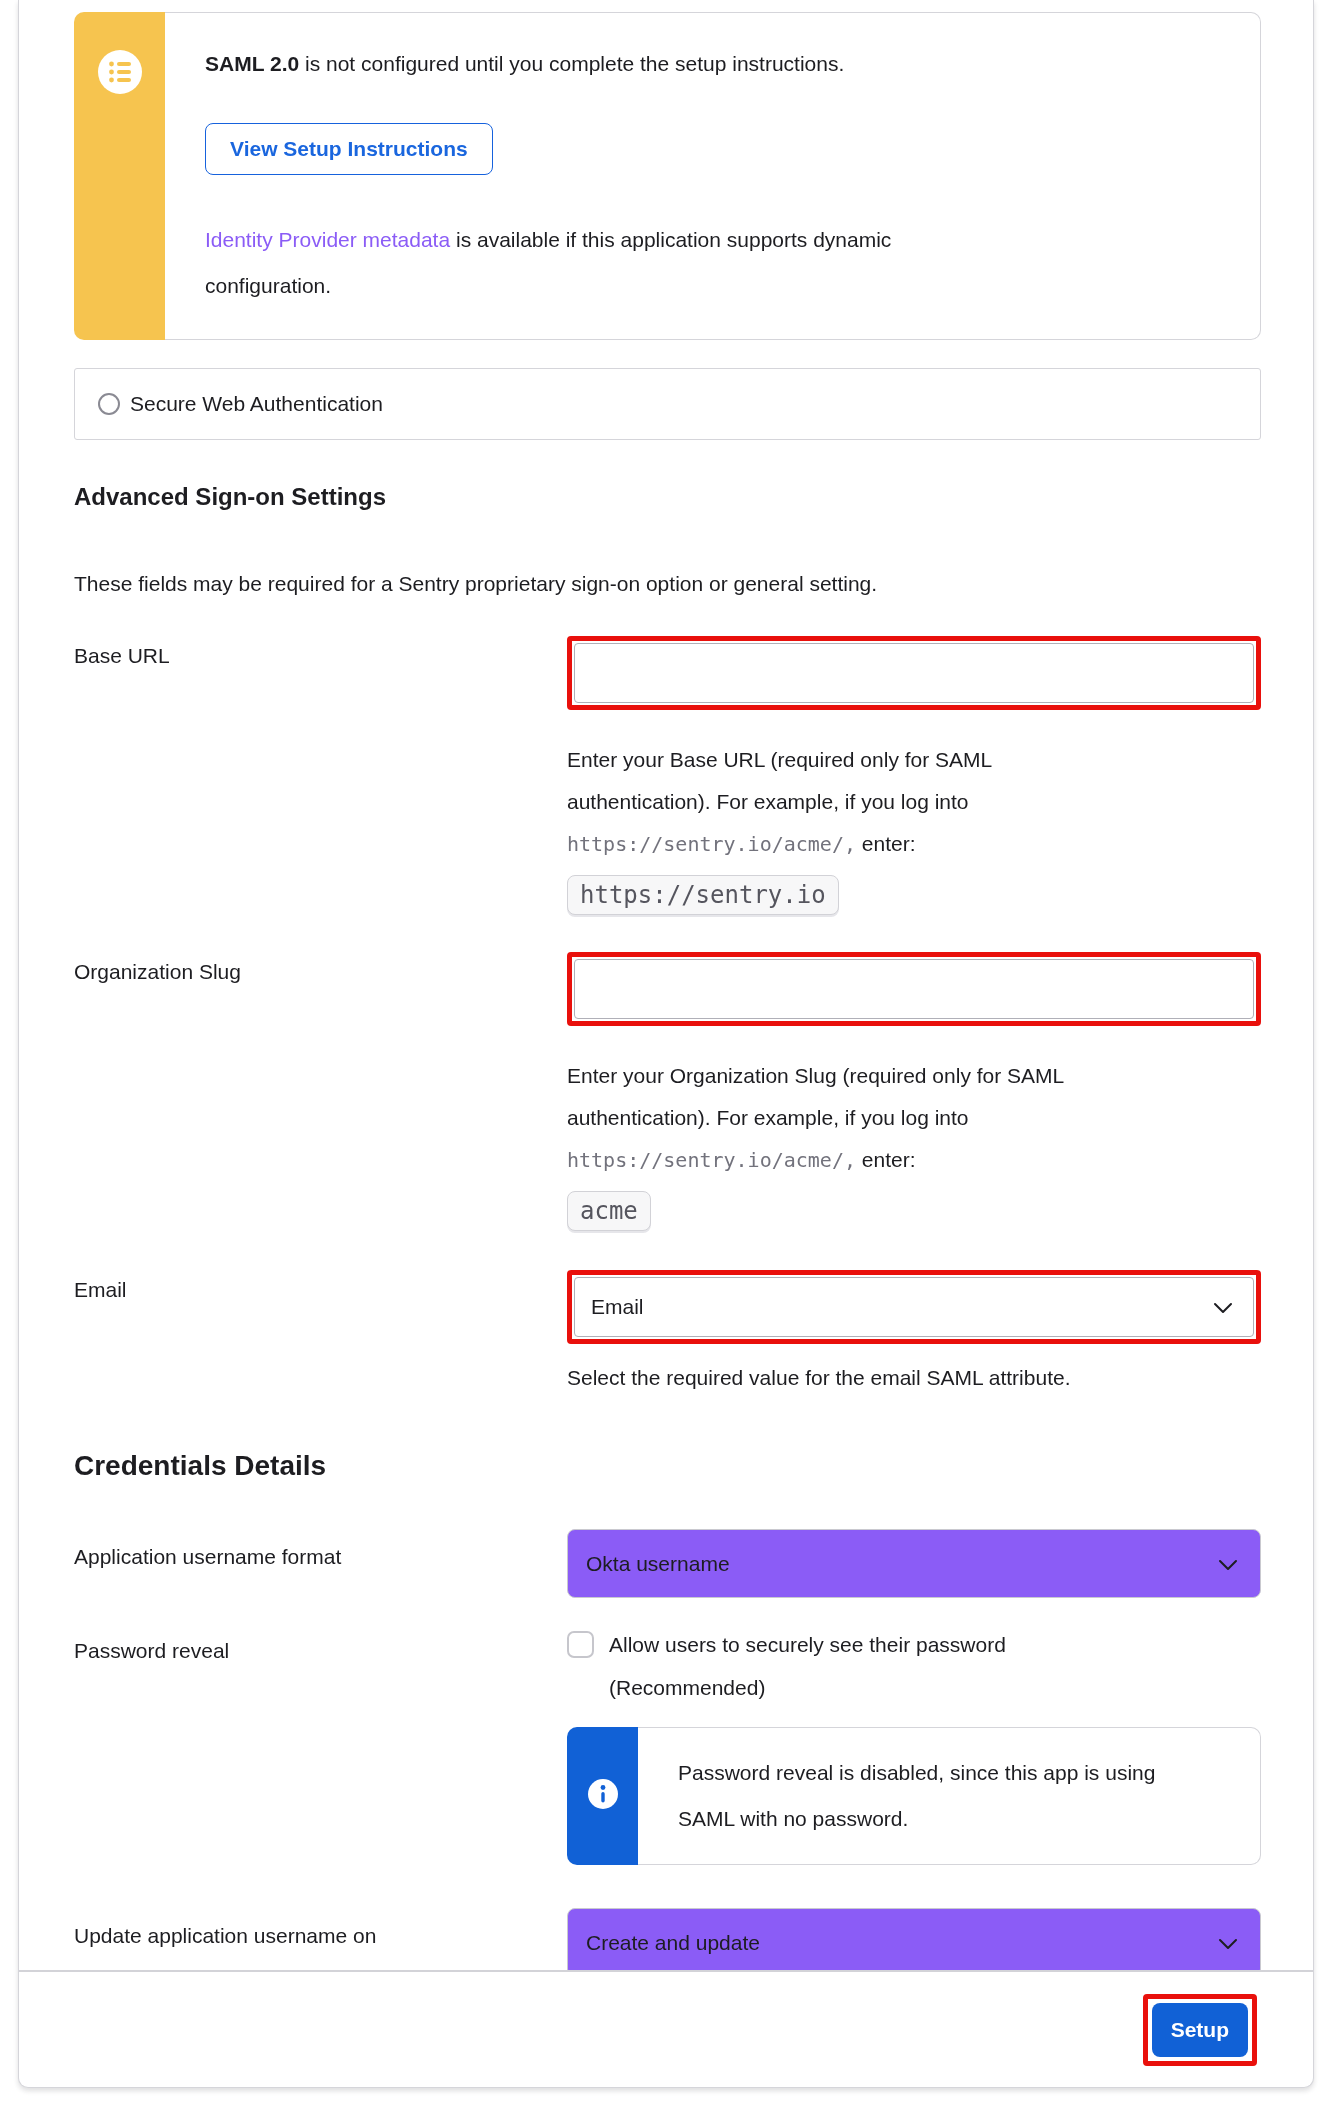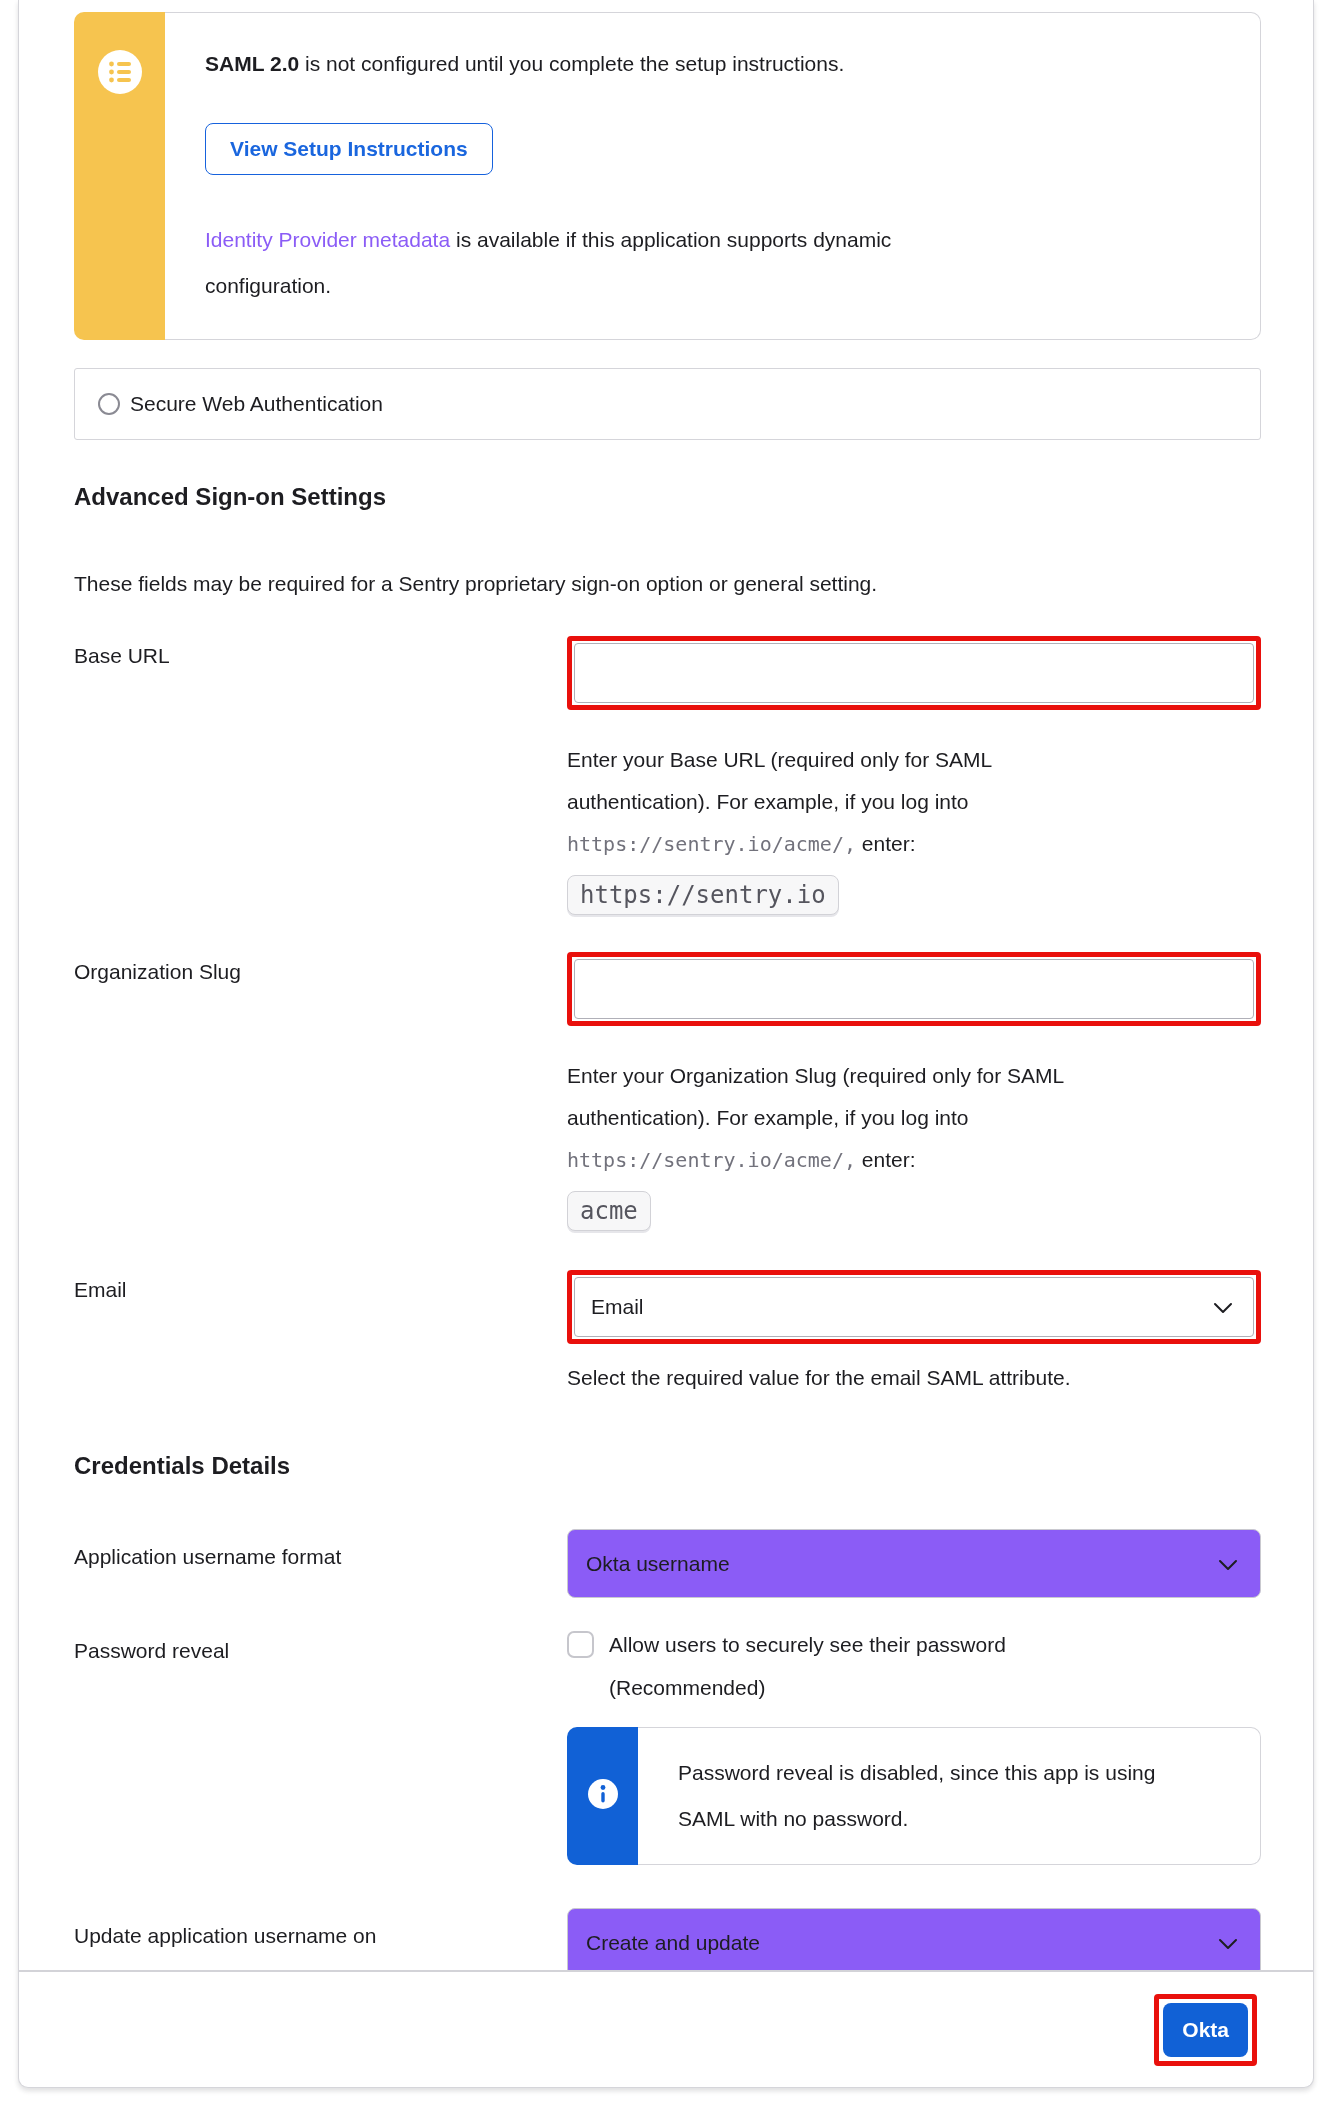--- a/index.html
+++ b/index.html
@@ -48,21 +48,21 @@
     border:1px solid #d5d5da; border-radius:3px;
     display:flex; align-items:center; padding-left:23px;
   }
   .radio {
     width:22px; height:22px; border:2px solid #8a8a93; border-radius:50%;
     background:#fff; margin-right:10px; flex:0 0 auto; cursor:pointer;
   }
 
   
   h2.section-h { margin-top:42px; font-size:24px; line-height:30px; font-weight:bold; color:#1d1d21; }
-  h2.creds-h   { margin-top:60px; font-size:24px; line-height:30px; font-weight:bold; color:#1d1d21; }
+  h2.creds-h   { margin-top:60px; font-size:28px; line-height:30px; font-weight:bold; color:#1d1d21; }
   .section-desc { margin-top:58px; line-height:27px; }
 
   .form-row { display:grid; grid-template-columns:493px 1fr; align-items:start; }
   .row-label { padding-top:14px; line-height:27px; }
   .row-label.top { padding-top:6px; }
 
   
   .hl-red {
     border:5px solid #e9100c; border-radius:4px; padding:2px; background:#fff;
   }
@@ -262,16 +262,16 @@
               <polyline points="2,2 10,10 18,2" fill="none" stroke="#1d1d21" stroke-width="2" stroke-linecap="round" stroke-linejoin="round"></polyline>
             </svg>
         </span>
       </div>
     </div>
 
   </div>
 
   <div class="footer">
     <div class="hl-red-btn">
-      <button class="btn-primary">Okta</button>
+      <button class="btn-primary">Setup</button>
     </div>
   </div>
 </div>
 
 </body></html>

